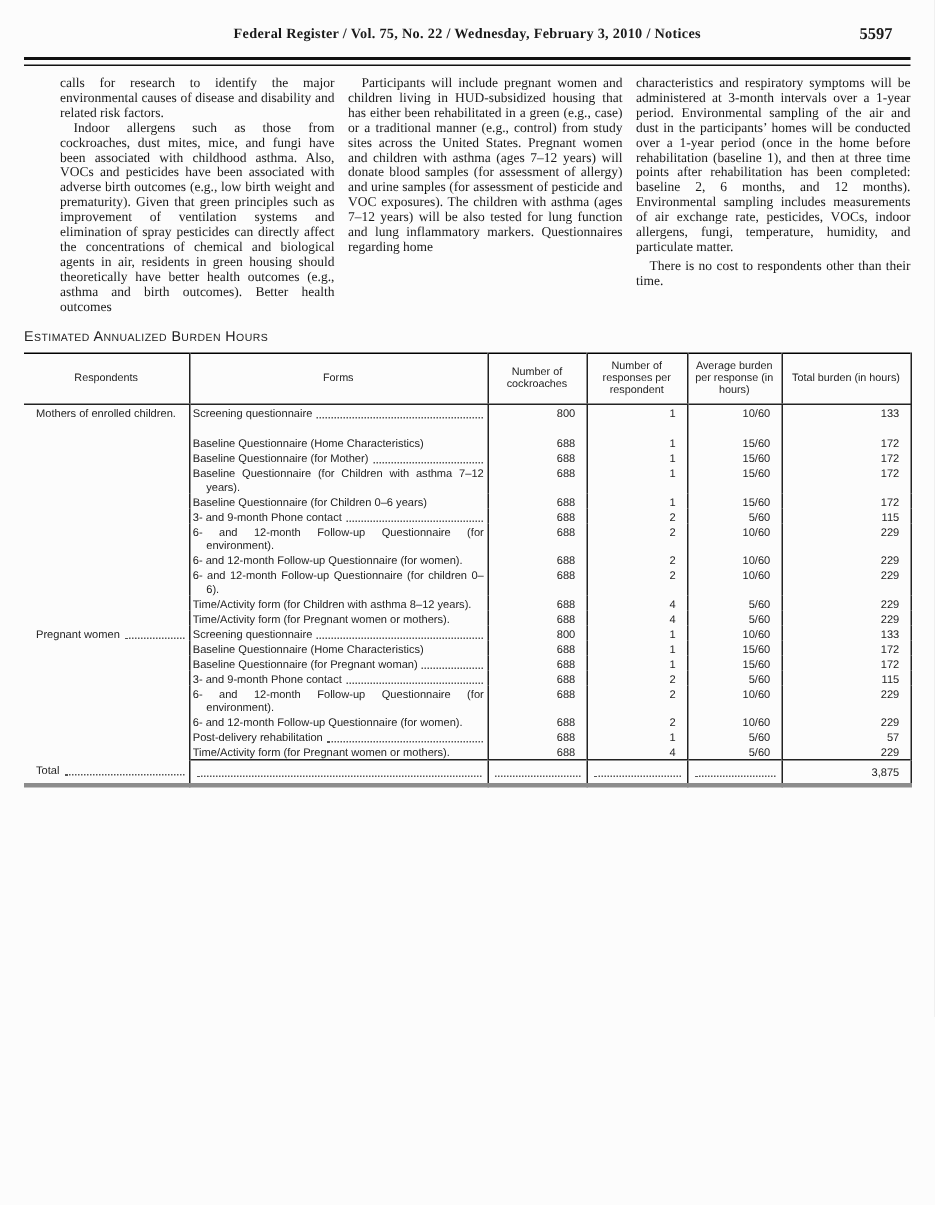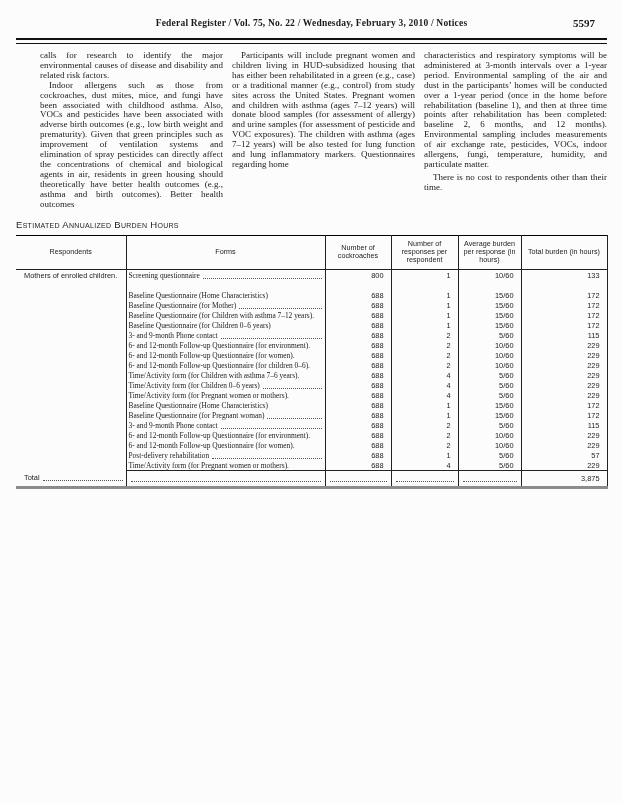--- a/index.html
+++ b/index.html
@@ -28,21 +28,21 @@
                border-top:1px solid #000;border-bottom:3px solid #8c8c8c;color:#222;}
   table.burden th{font-weight:normal;font-size:7.2px;line-height:8.4px;text-align:center;
                vertical-align:middle;padding:4px 2px;border-bottom:1px solid #222;}
   table.burden td{vertical-align:top;padding:1px 2px 0 2px;}
   table.burden th + th, table.burden td + td{border-left:1px solid #222;}
   table.burden th:last-child, table.burden td:last-child{border-right:1px solid #222;}
   .c-resp{padding-left:8px !important;}
   .c-num{text-align:right;padding-right:7px !important;}
   .cellflex{display:flex;}
   .hang{display:block;padding-left:9px;text-indent:-9px;}
-  .c-form .hang{text-align:justify;font-family:Liberation Serif, serif;}
+  .c-form .hang{text-align:justify;}
   .leader{flex:1 1 auto;min-width:8px;height:7px;margin:0 1px 0 3px;
           border-bottom:1.4px dotted #555;align-self:flex-start;}
   .leader-full{width:100%;margin:0 2px;}
   tr.row-gap td{padding-bottom:10px;}
   tr.total-row td{padding-top:3px;padding-bottom:3px;margin-top:32px;}
   tr.total-row td + td{border-top:1px solid #222;}
 </style>
 </head>
 <body>
 
@@ -204,52 +204,57 @@
           </td>
     <td class="c-num">688</td>
     <td class="c-num">2</td>
     <td class="c-num">10/60</td>
     <td class="c-num">229</td>
   </tr>
         <tr>
     <td class="c-resp"></td>
     <td class="c-form">
             <span class="cellflex">
-              <span class="hang">Time/Activity form (for Children with asthma 7–6 years).</span>
+              <span class="hang">Time/Activity form (for Children with asthma 8–12 years).</span>
             </span>
           </td>
     <td class="c-num">688</td>
     <td class="c-num">4</td>
     <td class="c-num">5/60</td>
     <td class="c-num">229</td>
   </tr>
         <tr>
     <td class="c-resp"></td>
     <td class="c-form">
             <span class="cellflex">
-              <span class="hang">Time/Activity form (for Children 0–6 years)</span>
-              <span class="leader"></span>
+              <span class="hang">Time/Activity form (for Pregnant women or mothers).</span>
             </span>
           </td>
     <td class="c-num">688</td>
     <td class="c-num">4</td>
     <td class="c-num">5/60</td>
     <td class="c-num">229</td>
   </tr>
         <tr>
-    <td class="c-resp"></td>
-    <td class="c-form">
-            <span class="cellflex">
-              <span class="hang">Time/Activity form (for Pregnant women or mothers).</span>
-            </span>
-          </td>
-    <td class="c-num">688</td>
-    <td class="c-num">4</td>
-    <td class="c-num">5/60</td>
-    <td class="c-num">229</td>
+    <td class="c-resp">
+            <span class="cellflex">
+              <span class="hang">Pregnant women</span>
+              <span class="leader"></span>
+            </span>
+          </td>
+    <td class="c-form">
+            <span class="cellflex">
+              <span class="hang">Screening questionnaire</span>
+              <span class="leader"></span>
+            </span>
+          </td>
+    <td class="c-num">800</td>
+    <td class="c-num">1</td>
+    <td class="c-num">10/60</td>
+    <td class="c-num">133</td>
   </tr>
         <tr>
     <td class="c-resp"></td>
     <td class="c-form">
             <span class="cellflex">
               <span class="hang">Baseline Questionnaire (Home Characteristics)</span>
             </span>
           </td>
     <td class="c-num">688</td>
     <td class="c-num">1</td>

